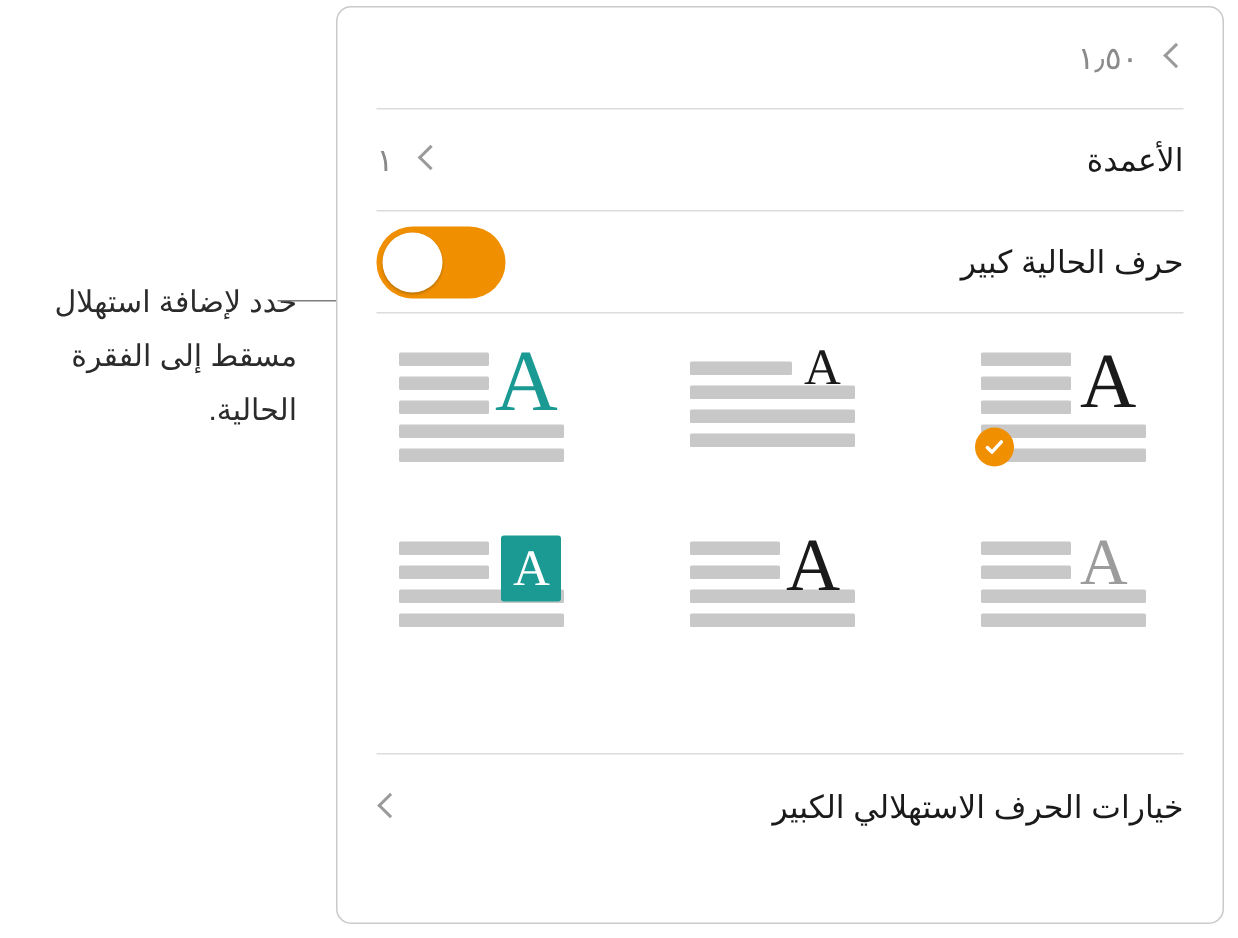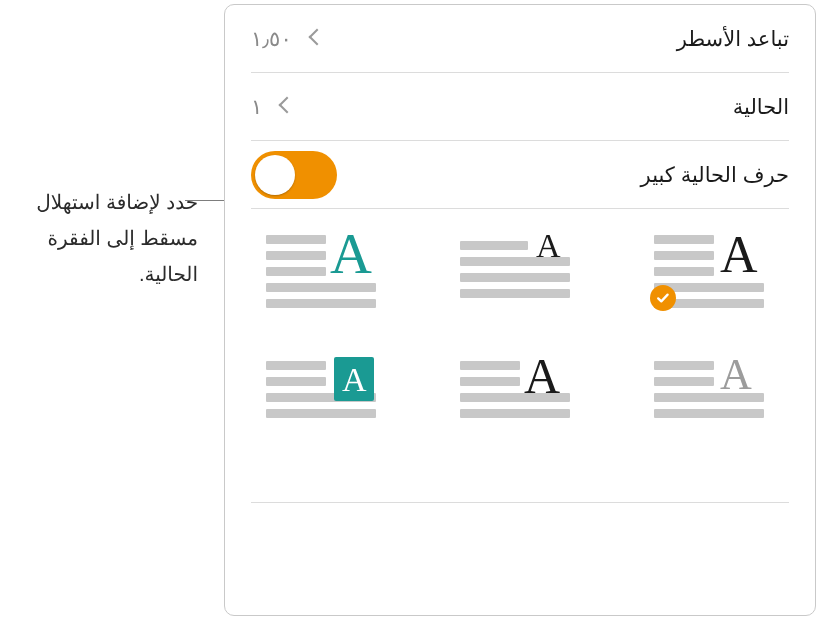--- a/index.html
+++ b/index.html
@@ -213,30 +213,29 @@
 <body>
 
 <div id="page">
 
   <div class="callout">حدد لإضافة استهلال مسقط إلى الفقرة الحالية.</div>
   <div class="callout-line"></div>
 
   <div class="panel">
 
     <div class="row">
-      <span class="row-label">تباعد الأسطر</span>
       <span class="row-value-wrap">
         <span class="chev"></span>
         <span class="row-value">١٫٥٠</span>
       </span>
       <span class="row-sep"></span>
     </div>
 
     <div class="row">
-      <span class="row-label">الحالية</span>
+      <span class="row-label">الأعمدة</span>
       <span class="row-value-wrap">
         <span class="chev"></span>
         <span class="row-value">١</span>
       </span>
       <span class="row-sep"></span>
     </div>
 
     <div class="row">
       <span class="row-label">حرف الحالية كبير</span>
       <span class="toggle">
@@ -319,15 +318,19 @@
             <span style="position:absolute; left:72px; top:-2px; width:40px; height:44px; background:#1a9a93; border-radius:2px;"></span>
             <span class="glyph" style="left:80px; top:4px; font-size:34px; color:#ffffff;">A</span>
           </div>
         </div>
 
       </div>
 
       <span class="grid-sep"></span>
     </div>
 
+    <div class="footer">
+      <span class="footer-label">خيارات الحرف الاستهلالي الكبير</span>
+      <span class="chev"></span>
+    </div>
 
   </div>
 </div>
 
 </body></html>

